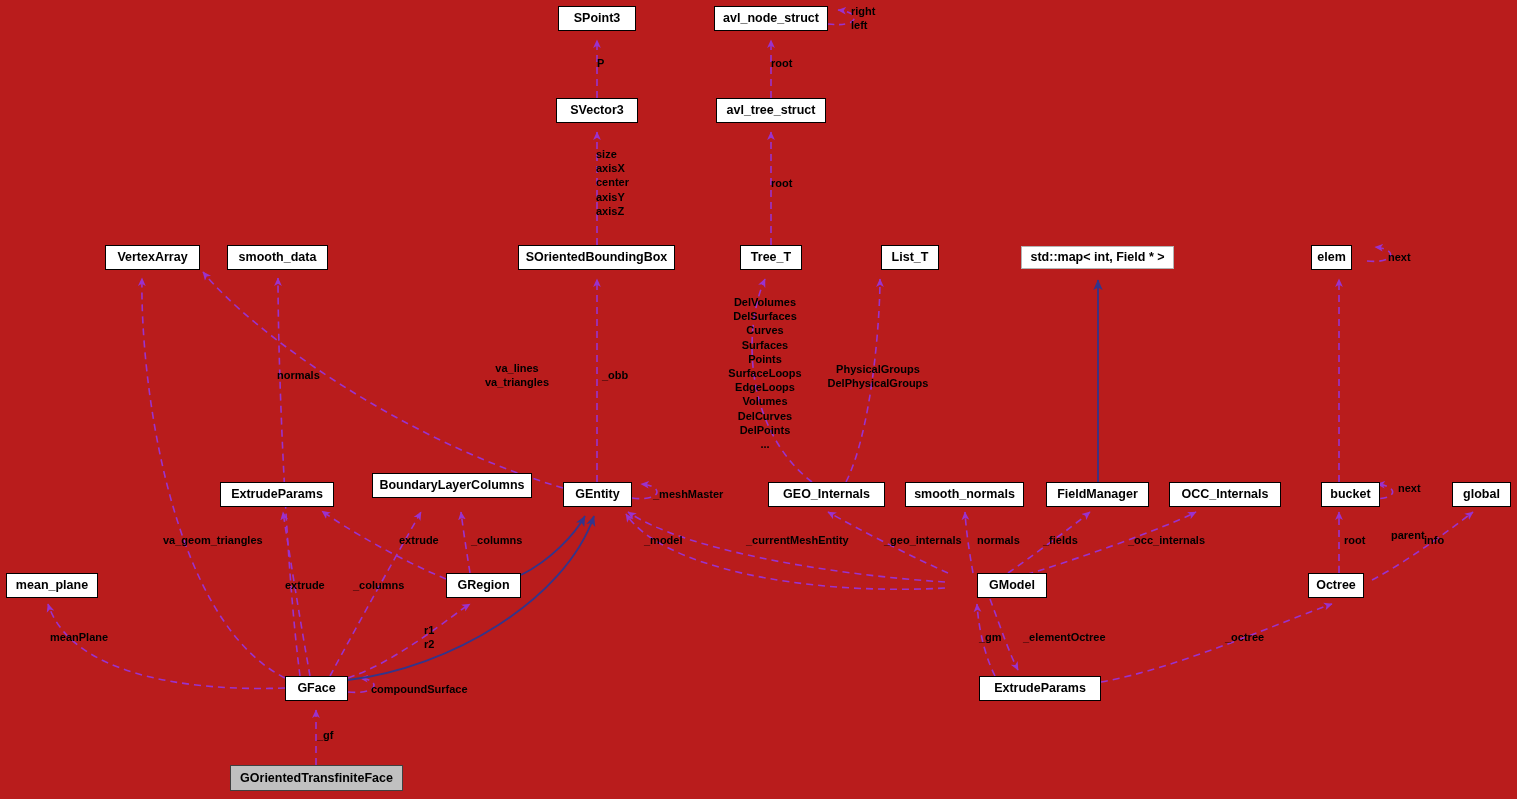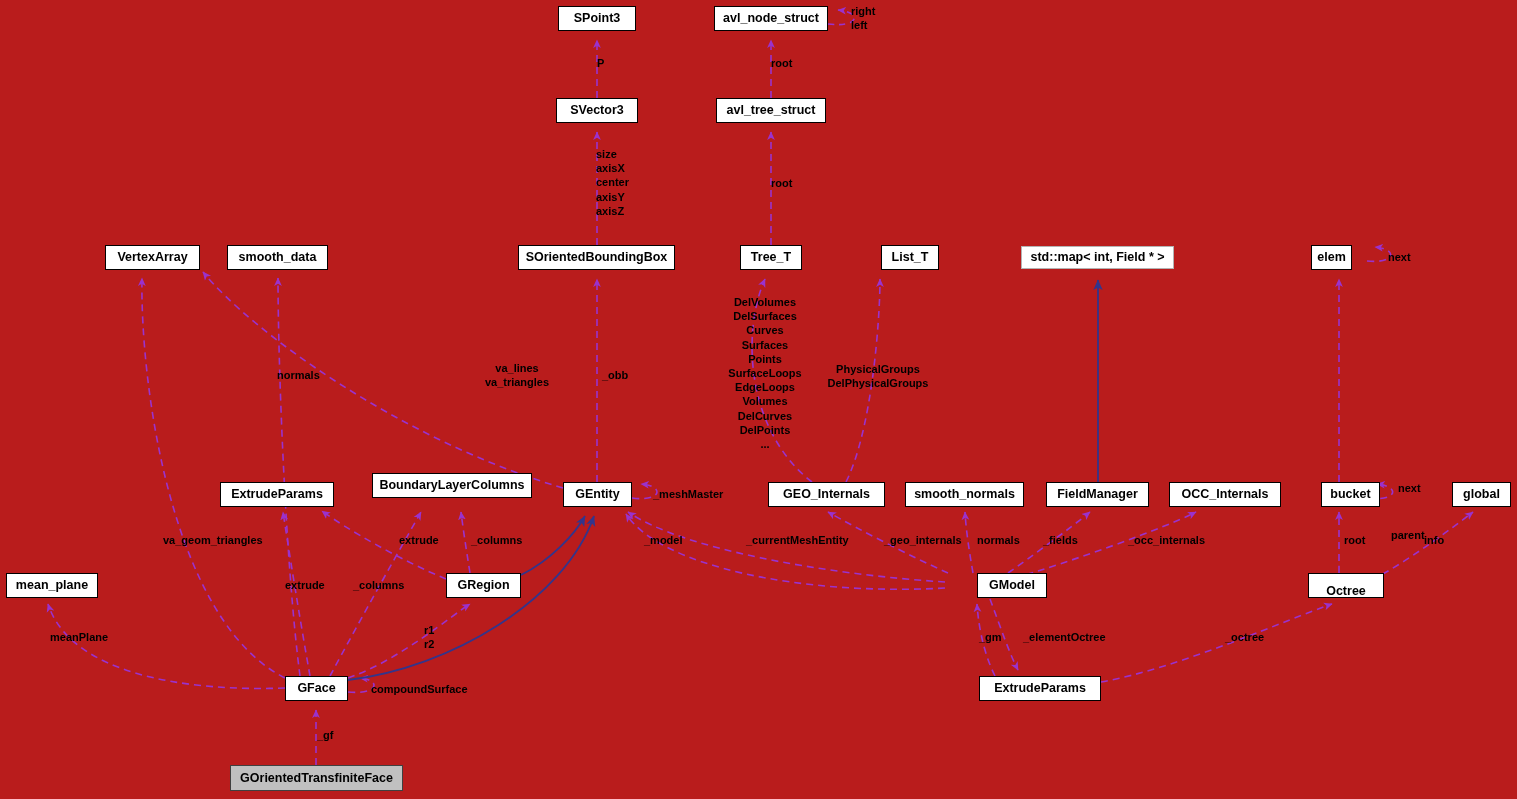--- a/index.html
+++ b/index.html
@@ -199,21 +199,21 @@
       </div>
       <div class="node" style="left: 6px; top: 573px; width: 92px; height: 25px;">
         <span>mean_plane</span>
       </div>
       <div class="node" style="left: 446px; top: 573px; width: 75px; height: 25px;">
         <span>GRegion</span>
       </div>
       <div class="node" style="left: 945px; top: 573px; width: 70px; height: 25px; margin-left: 32px;">
         <span>GModel</span>
       </div>
-      <div class="node" style="left: 1308px; top: 573px; width: 76px; height: 25px; align-items: flex-end;">
+      <div class="node" style="left: 1308px; top: 573px; width: 56px; height: 25px;">
         <span>Octree</span>
       </div>
       <div class="node" style="left: 285px; top: 676px; width: 63px; height: 25px;">
         <span>GFace</span>
       </div>
       <div class="node" style="left: 979px; top: 676px; width: 122px; height: 25px;">
         <span>ExtrudeParams</span>
       </div>
       <div class="node gray-fill" style="left: 230px; top: 765px; width: 173px; height: 26px;">
         <span>GOrientedTransfiniteFace</span>

